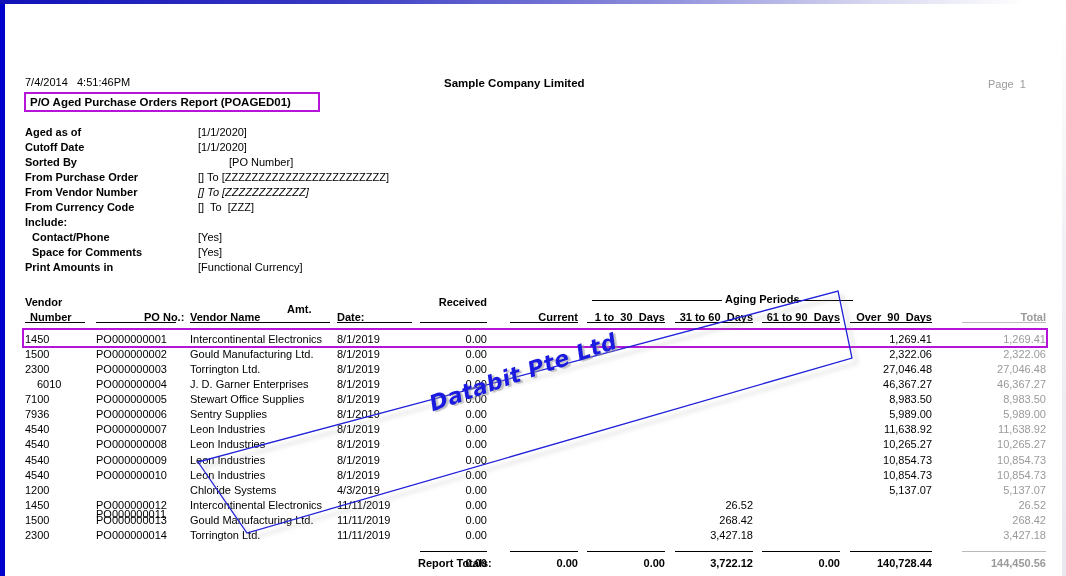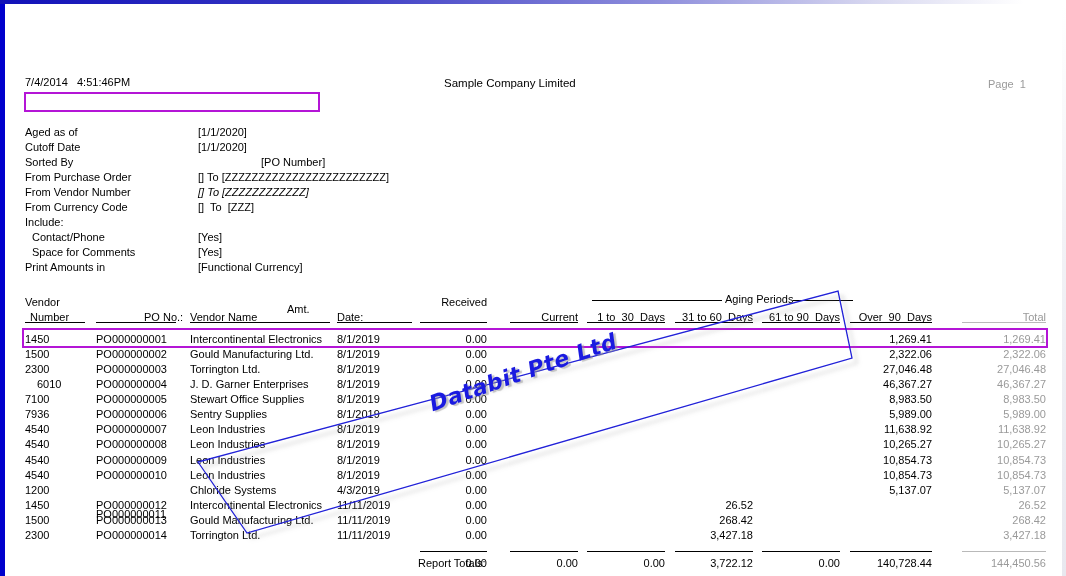--- a/index.html
+++ b/index.html
@@ -29,21 +29,21 @@
     position:absolute;right:0;top:4px;width:4px;height:572px;
     background:linear-gradient(to bottom,#ffffff 0%,#f2f2f6 40%,#e8e8ef 100%);
   }
   #paper{
     position:absolute;left:5px;top:4px;width:1053px;height:572px;
     background:#ffffff;
   }
 
   
   .t{position:absolute;white-space:pre;font-size:11px;color:#000000;line-height:12px;}
-  .b{font-weight:normal;}
+  .b{font-weight:bold;}
   .gray{color:#9a9a9a;}
   .rule{position:absolute;background:#000000;height:1px;}
   .rule-gray{position:absolute;background:#b9b9b9;height:1px;}
 
   
   #meta-date{left:25px;top:76px;}
   #company-title{left:444px;top:77px;font-size:11.5px;}
   #page-no{left:988px;top:78px;}
 
   #report-title-box{
@@ -83,28 +83,29 @@
 
   <div id="paper"></div>
 
   <div class="t" id="meta-date">7/4/2014   4:51:46PM</div>
 
   <div class="t b" id="company-title">Sample Company Limited</div>
 
   <div class="t gray" id="page-no">Page  1</div>
 
   <div id="report-title-box"></div>
+  <div class="t b" id="report-title-text">P/O Aged Purchase Orders Report (POAGED01)</div>
 
   <div id="criteria-block">
       <div class="t b" style="left: 25px; top: 126px;">Aged as of</div>
       <div class="t" style="left: 198px; top: 126px;">[1/1/2020]</div>
       <div class="t b" style="left: 25px; top: 141px;">Cutoff Date</div>
       <div class="t" style="left: 198px; top: 141px;">[1/1/2020]</div>
       <div class="t b" style="left: 25px; top: 156px;">Sorted By</div>
-      <div class="t" style="left: 216px; top: 156px; padding-left: 45px;">[PO Number]</div>
+      <div class="t" style="left: 184px; top: 156px; padding-left: 45px;">[PO Number]</div>
       <div class="t b" style="left: 25px; top: 171px;">From Purchase Order</div>
       <div class="t" style="left: 198px; top: 171px;">[] To [ZZZZZZZZZZZZZZZZZZZZZZZZ]</div>
       <div class="t b" style="left: 25px; top: 186px;">From Vendor Number</div>
       <div class="t" style="left: 198px; top: 186px; font-style: italic;">[] To [ZZZZZZZZZZZZ]</div>
       <div class="t b" style="left: 25px; top: 201px;">From Currency Code</div>
       <div class="t" style="left: 198px; top: 201px;">[]  To  [ZZZ]</div>
       <div class="t b" style="left: 25px; top: 216px;">Include:</div>
       <div class="t b" style="left: 32px; top: 231px;">Contact/Phone</div>
       <div class="t" style="left: 198px; top: 231px;">[Yes]</div>
       <div class="t b" style="left: 32px; top: 246px;">Space for Comments</div>

